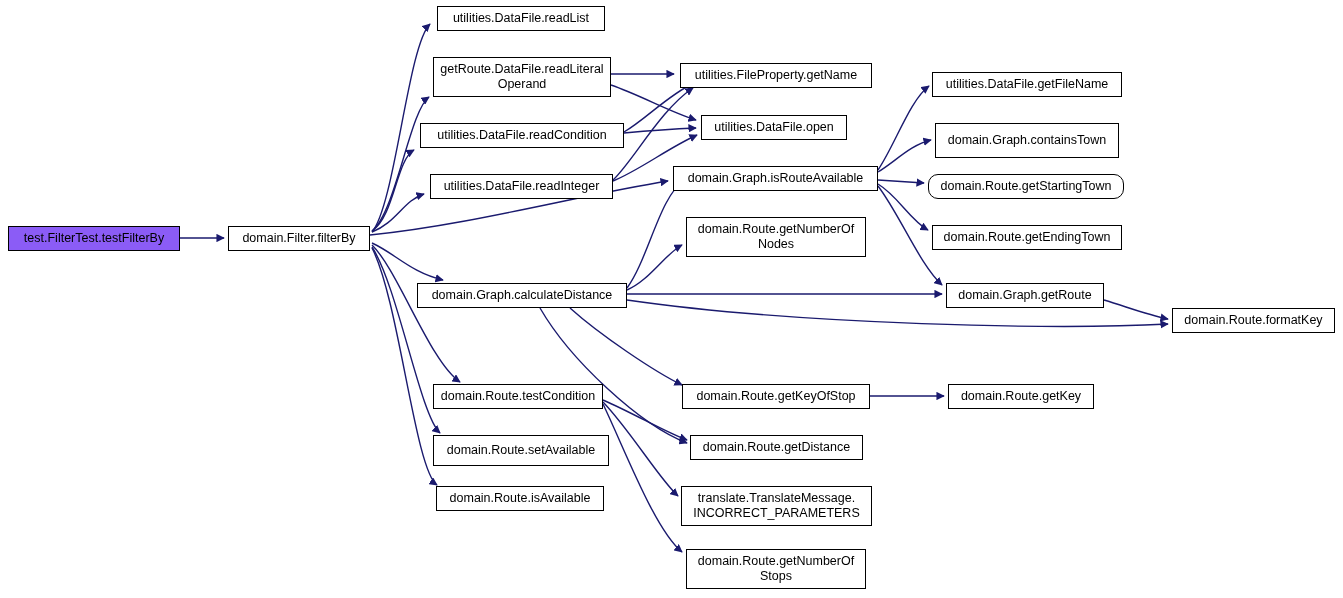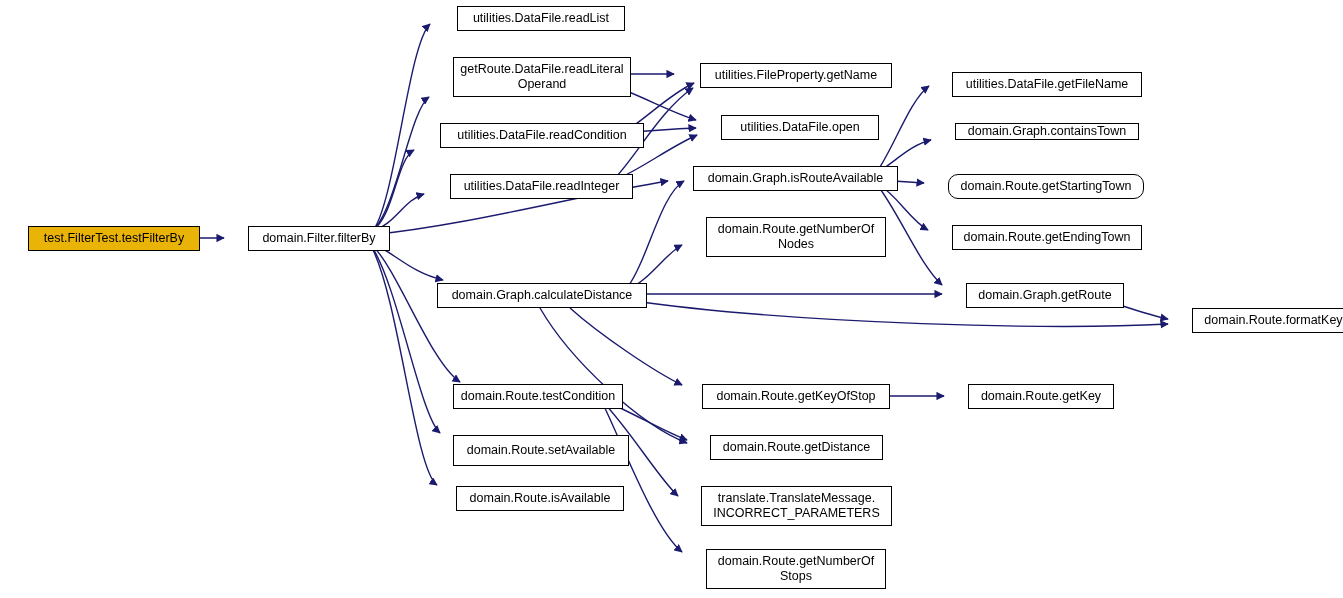--- a/index.html
+++ b/index.html
@@ -30,24 +30,23 @@
     background: #ffffff;
     color: #000000;
     font-size: 12.5px;
     line-height: 15px;
     display: flex;
     align-items: center;
     justify-content: center;
     text-align: center;
     white-space: pre-line;
     padding: 0 3px;
-    margin-left: 20px;
   }
   .node.root {
-    background: #eab308;
+    background: #8b5cf6;
   }
 </style>
 </head>
 <body>
 
 <div id="canvas">
   <svg class="edges" viewBox="0 0 1343 598">
     <defs>
       <marker id="arrow" viewBox="0 0 10 10" refX="9" refY="5" markerWidth="6" markerHeight="6" orient="auto-start-reverse">
         <path d="M 0 0 L 10 5 L 0 10 z" fill="#1a1a6e"></path>
@@ -94,31 +93,31 @@
       <div class="node" style="left: 437px; top: 6px; width: 168px; height: 25px;">utilities.DataFile.readList</div>
       <div class="node" style="left: 433px; top: 57px; width: 178px; height: 40px;">getRoute.DataFile.readLiteral
 Operand</div>
       <div class="node" style="left: 420px; top: 123px; width: 204px; height: 25px;">utilities.DataFile.readCondition</div>
       <div class="node" style="left: 430px; top: 174px; width: 183px; height: 25px;">utilities.DataFile.readInteger</div>
       <div class="node" style="left: 417px; top: 283px; width: 210px; height: 25px;">domain.Graph.calculateDistance</div>
       <div class="node" style="left: 433px; top: 384px; width: 170px; height: 25px;">domain.Route.testCondition</div>
       <div class="node" style="left: 433px; top: 435px; width: 176px; height: 31px;">domain.Route.setAvailable</div>
       <div class="node" style="left: 436px; top: 486px; width: 168px; height: 25px;">domain.Route.isAvailable</div>
       <div class="node" style="left: 680px; top: 63px; width: 192px; height: 25px;">utilities.FileProperty.getName</div>
-      <div class="node" style="left: 701px; top: 115px; width: 158px; height: 25px; text-align: right;">utilities.DataFile.open</div>
+      <div class="node" style="left: 701px; top: 115px; width: 146px; height: 25px; text-align: right;">utilities.DataFile.open</div>
       <div class="node" style="left: 673px; top: 166px; width: 205px; height: 25px;">domain.Graph.isRouteAvailable</div>
       <div class="node" style="left: 686px; top: 217px; width: 180px; height: 40px;">domain.Route.getNumberOf
 Nodes</div>
       <div class="node" style="left: 682px; top: 384px; width: 188px; height: 25px;">domain.Route.getKeyOfStop</div>
       <div class="node" style="left: 690px; top: 435px; width: 173px; height: 25px;">domain.Route.getDistance</div>
       <div class="node" style="left: 681px; top: 486px; width: 191px; height: 40px;">translate.TranslateMessage.
 INCORRECT_PARAMETERS</div>
       <div class="node" style="left: 686px; top: 549px; width: 180px; height: 40px;">domain.Route.getNumberOf
 Stops</div>
       <div class="node" style="left: 932px; top: 72px; width: 190px; height: 25px;">utilities.DataFile.getFileName</div>
-      <div class="node" style="left: 935px; top: 123px; width: 184px; height: 17px;">domain.Graph.containsTown</div>
+      <div class="node" style="left: 935px; top: 123px; width: 184px; height: 35px;">domain.Graph.containsTown</div>
       <div class="node" style="left: 928px; top: 174px; width: 196px; height: 25px; border-radius: 10px;">domain.Route.getStartingTown</div>
       <div class="node" style="left: 932px; top: 225px; width: 190px; height: 25px;">domain.Route.getEndingTown</div>
       <div class="node" style="left: 946px; top: 283px; width: 158px; height: 25px;">domain.Graph.getRoute</div>
       <div class="node" style="left: 948px; top: 384px; width: 146px; height: 25px;">domain.Route.getKey</div>
       <div class="node" style="left: 1172px; top: 308px; width: 163px; height: 25px; text-align: center;">domain.Route.formatKey</div>
     </div>
 </div>
 
 </body></html>

